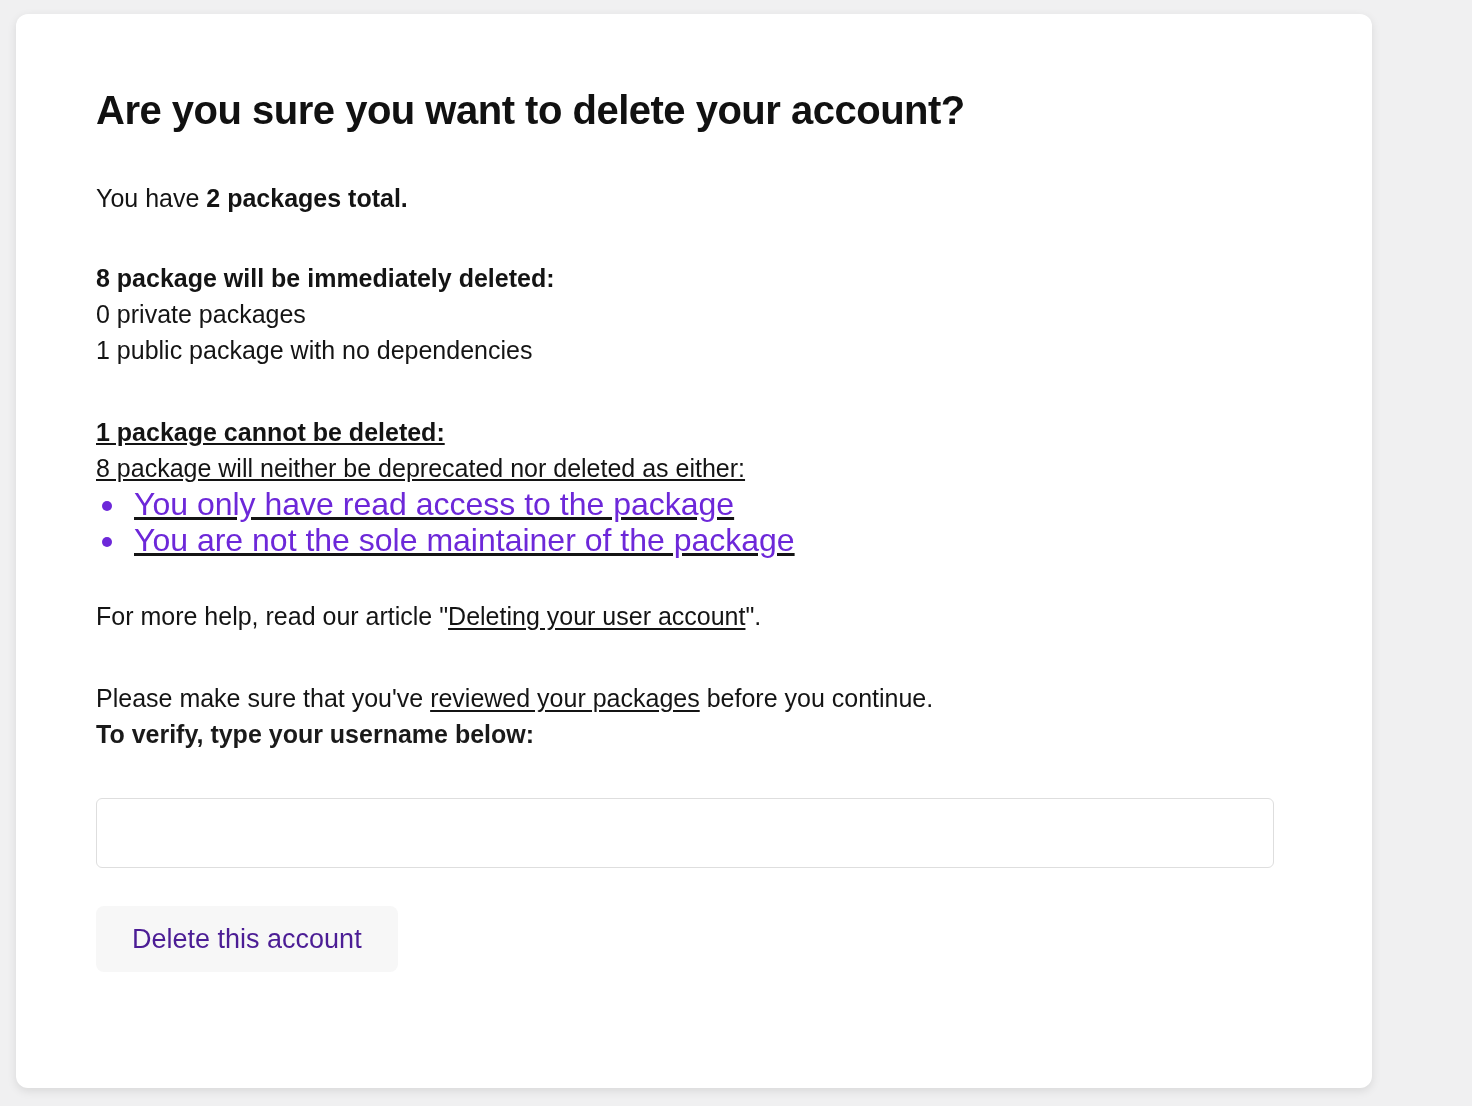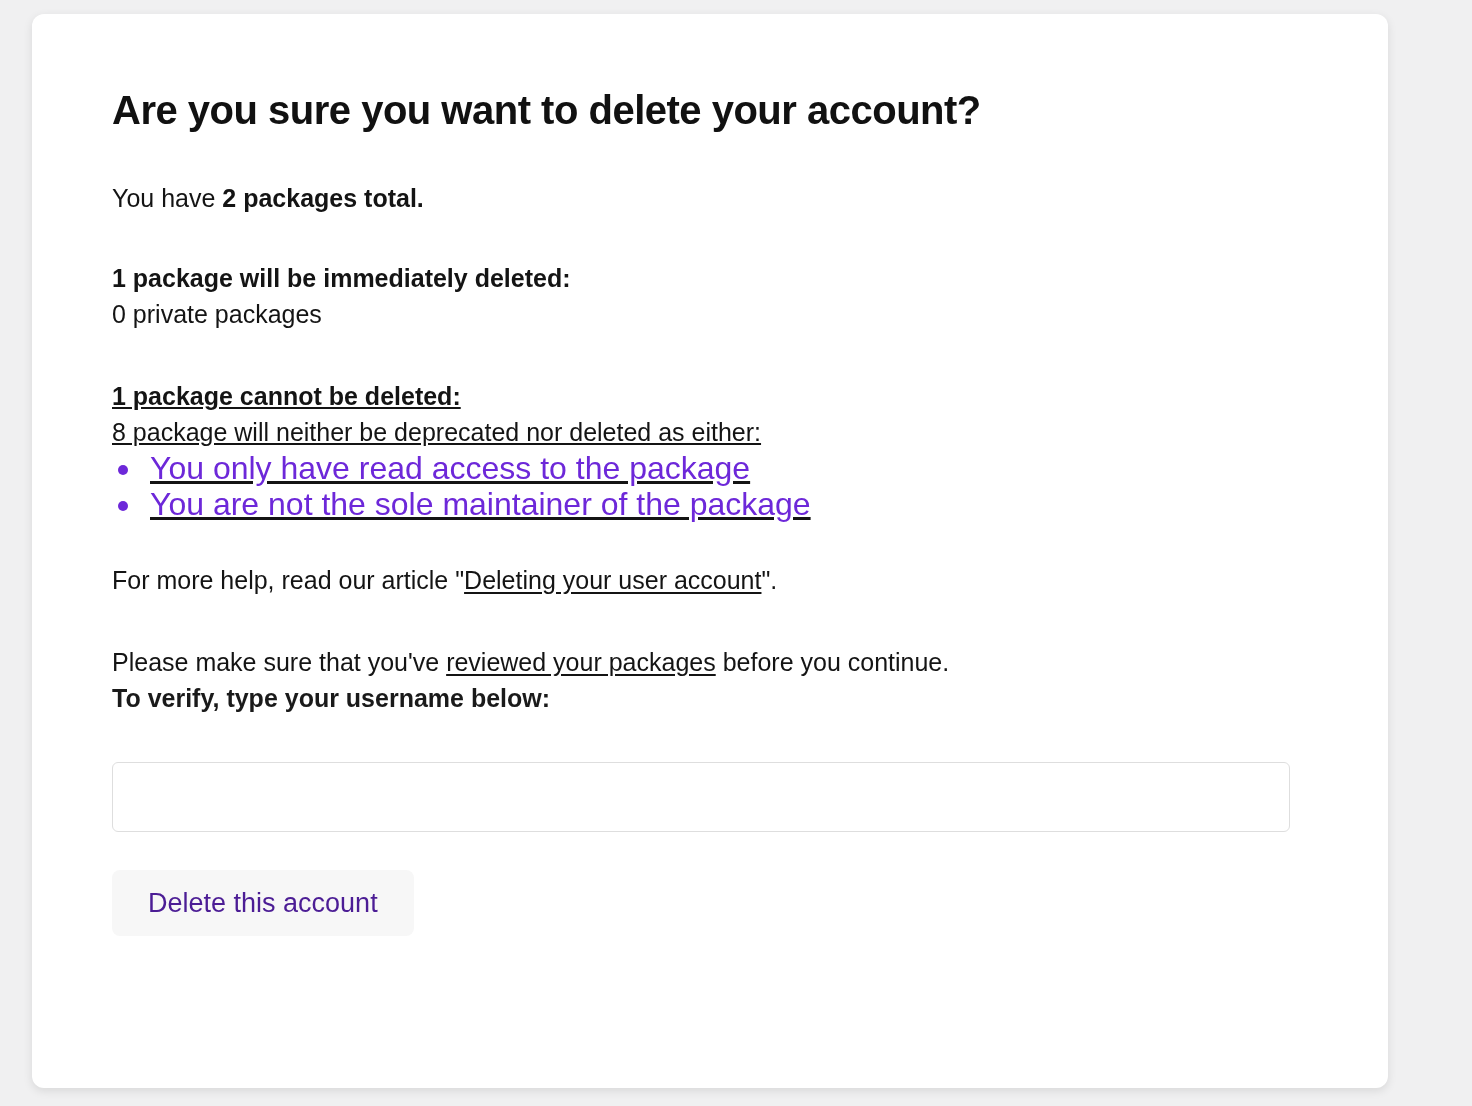--- a/index.html
+++ b/index.html
@@ -8,21 +8,21 @@
     width: 1472px;
     height: 1106px;
     font-family: "Liberation Sans", sans-serif;
     background: #f0f0f1;
     color: #141414;
     overflow: hidden;
   }
 
   .card {
     position: absolute;
-    left: 32px;
+    left: 16px;
     top: 14px;
     width: 1356px;
     height: 1074px;
     background: #ffffff;
     border-radius: 12px;
     box-shadow: 0 3px 10px rgba(0,0,0,0.10);
     padding: 72px 98px 100px 80px;
   }
 
   h1.dialog-title {
@@ -110,22 +110,23 @@
 </head>
 <body>
 
 <div class="card">
 
   <h1 class="dialog-title">Are you sure you want to delete your account?</h1>
 
   <p class="body-text summary"><span>You have </span><strong>2 packages total.</strong></p>
 
   <div class="body-text group-deletable">
-    <div class="group-heading">1 package will be immediately deleted:</div>
+    <div class="group-heading">8 package will be immediately deleted:</div>
     <div>0 private packages</div>
+    <div>1 public package with no dependencies</div>
   </div>
 
   <div class="body-text group-not-deletable">
     <div class="group-heading">1 package cannot be deleted:</div>
     <div>8 package will neither be deprecated nor deleted as either:</div>
     <ul class="reason-list">
       <li>You only have read access to the package</li>
       <li>You are not the sole maintainer of the package</li>
     </ul>
   </div>

